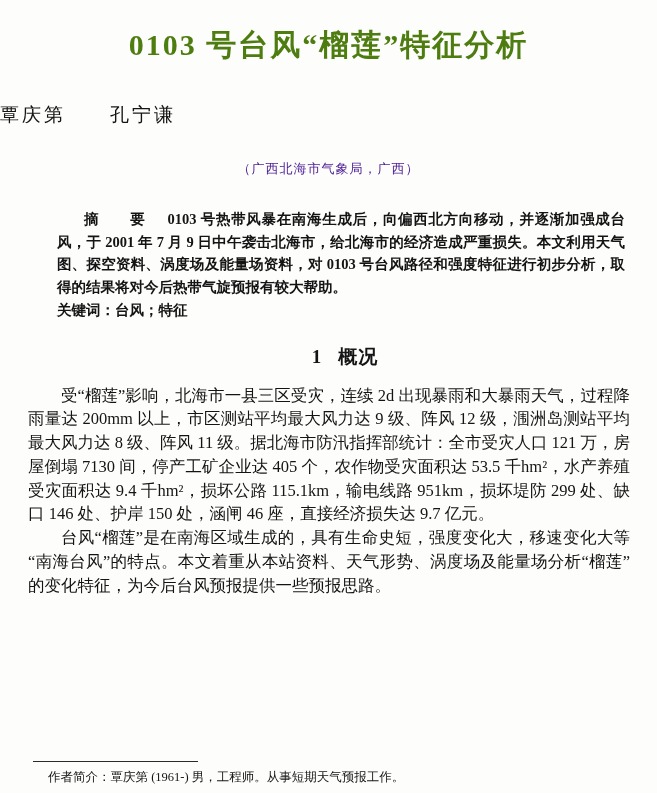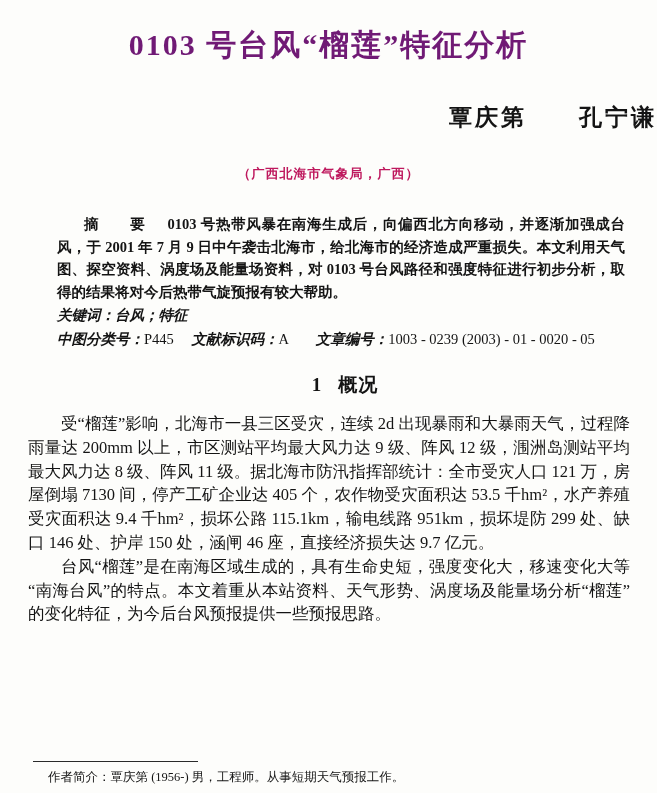--- a/index.html
+++ b/index.html
@@ -20,49 +20,48 @@
   }
   
   .title {
     margin: 0;
     padding-top: 26px;
     text-align: center;
     font-size: 30px;
     font-weight: 700;
     letter-spacing: 2px;
     line-height: 38px;
-    color: #701a75;
+    color: #4d7c0f;
   }
   .authors {
     margin-top: 38px;
-    text-align: right;
-    font-size: 23px;
-    font-weight: 700;
+    text-align: left;
+    font-size: 19px;
+    font-weight: 400;
     letter-spacing: 3px;
   }
   .affiliation {
     margin-top: 32px;
     text-align: center;
     font-size: 13px;
     letter-spacing: 1px;
-    color: #be185d;
-    font-weight: bold;
+    color: #4c1d95;
   }
   
   .abstract-block {
     margin: 30px 32px 0 57px;
     width: 568px;
     font-size: 14.5px;
     line-height: 22.5px;
     text-align: justify;
   }
   .abstract-para { margin: 0; font-weight: 700; }
   .abstract-label { margin-right: 14px; letter-spacing: 8px; margin-left: 27px; }
   .kw-line, .meta-line { margin: 1px 0 0 0; }
-  .label-bold { font-weight: 700; font-style: italic; }
+  .label-bold { font-weight: 700; }
   .val { font-weight: 400; }
   .meta-gap  { margin-left: 14px; }
   .meta-gap2 { margin-left: 24px; }
   
   .sec-heading {
     margin: 22px 0 0 33px;
     font-size: 19px;
     font-weight: 700;
     letter-spacing: 1px;
     text-align: center;
@@ -107,34 +106,29 @@
 
   <div class="affiliation">（广西北海市气象局，广西）</div>
 
   <div class="abstract-block">
     <p class="abstract-para">
       <span class="abstract-label">摘　要</span><span>0103 号热带风暴在南海生成后，向偏西北方向移动，并逐渐加强成台风，于 2001 年 7 月 9 日中午袭击北海市，给北海市的经济造成严重损失。本文利用天气图、探空资料、涡度场及能量场资料，对 0103 号台风路径和强度特征进行初步分析，取得的结果将对今后热带气旋预报有较大帮助。</span>
     </p>
     <p class="kw-line">
       <span class="label-bold">关键词：</span><span class="label-bold">台风；特征</span>
     </p>
-    <p class="meta-line">
-      <span class="label-bold">中图分类号：</span><span class="val">P445</span>
-      <span class="label-bold meta-gap">文献标识码：</span><span class="val">A</span>
-      <span class="label-bold meta-gap2">文章编号：</span><span class="val">1003 - 0239 (2003) - 01 - 0020 - 05</span>
-    </p>
   </div>
 
   <h2 class="sec-heading">
     <span class="sec-num">1</span><span>概况</span>
   </h2>
 
   <div class="body-copy">
     <p class="body-para">受“榴莲”影响，北海市一县三区受灾，连续 2d 出现暴雨和大暴雨天气，过程降雨量达 200mm 以上，市区测站平均最大风力达 9 级、阵风 12 级，涠洲岛测站平均最大风力达 8 级、阵风 11 级。据北海市防汛指挥部统计：全市受灾人口 121 万，房屋倒塌 7130 间，停产工矿企业达 405 个，农作物受灾面积达 53.5 千hm²，水产养殖受灾面积达 9.4 千hm²，损坏公路 115.1km，输电线路 951km，损坏堤防 299 处、缺口 146 处、护岸 150 处，涵闸 46 座，直接经济损失达 9.7 亿元。</p>
     <p class="body-para">台风“榴莲”是在南海区域生成的，具有生命史短，强度变化大，移速变化大等“南海台风”的特点。本文着重从本站资料、天气形势、涡度场及能量场分析“榴莲”的变化特征，为今后台风预报提供一些预报思路。</p>
   </div>
 
   <div class="footnote">
     <div class="fn-rule"></div>
-    <p class="fn-line">作者简介：覃庆第 (1956-) 男，工程师。从事短期天气预报工作。</p>
+    <p class="fn-line">作者简介：覃庆第 (1961-) 男，工程师。从事短期天气预报工作。</p>
   </div>
 
 </div>
 
 </body></html>

